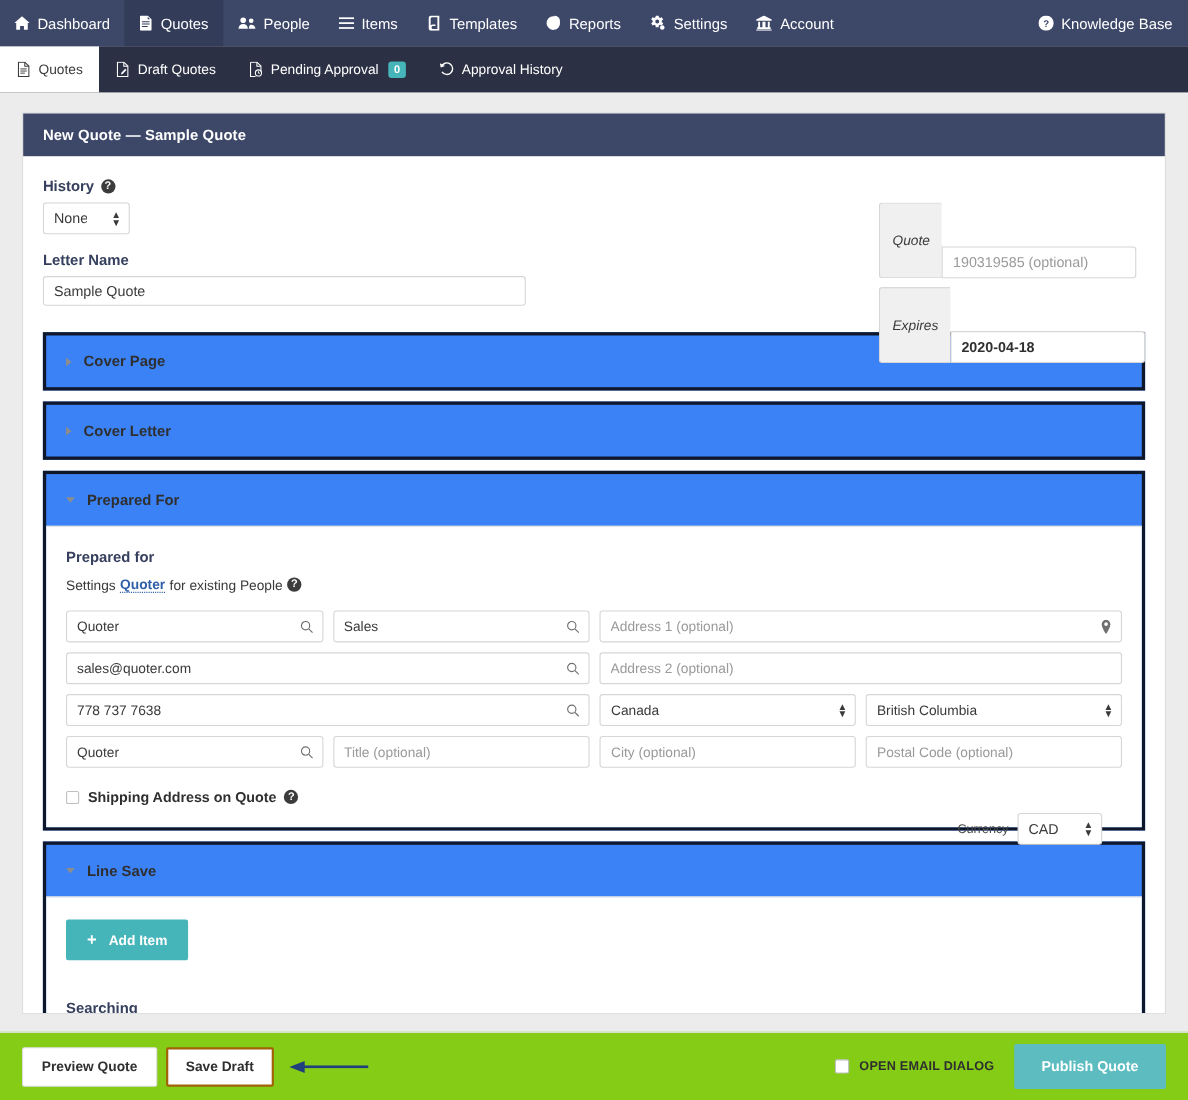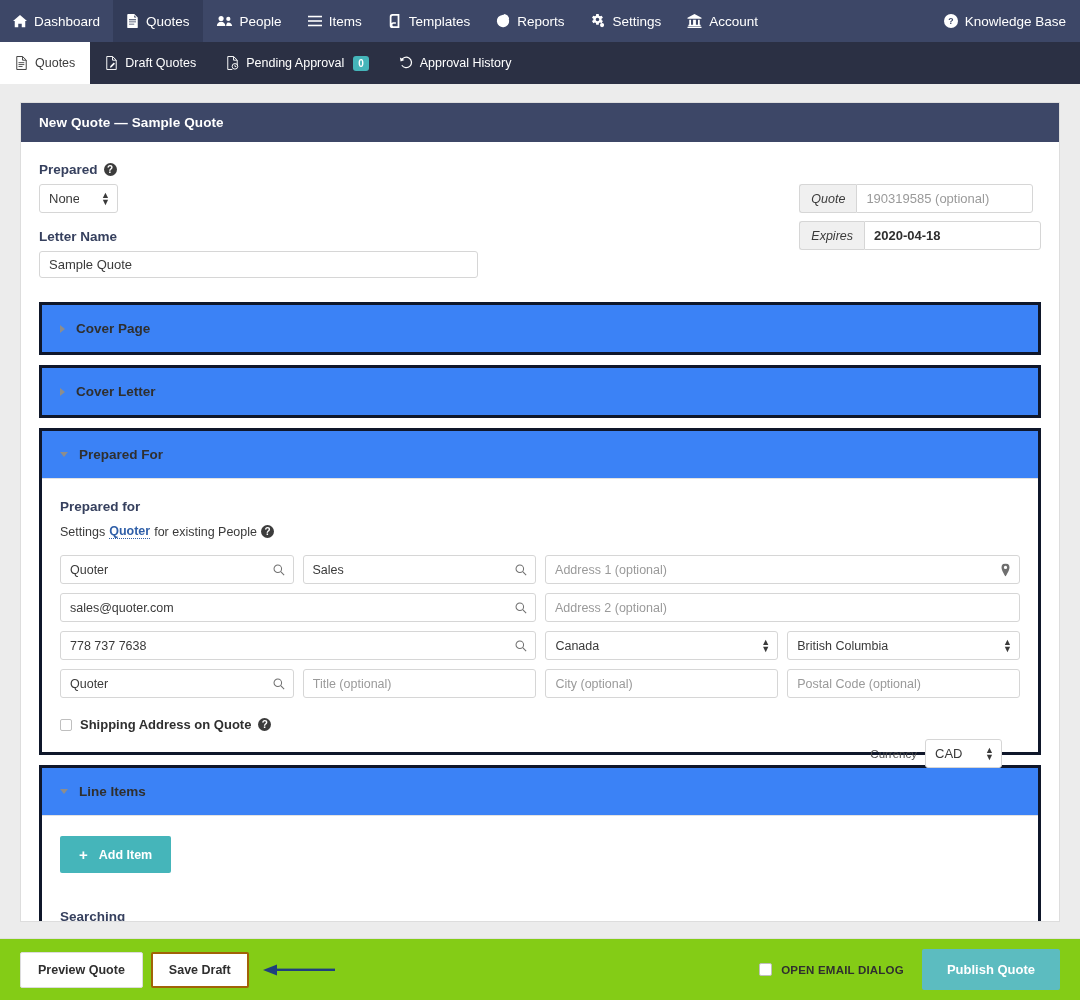--- a/index.html
+++ b/index.html
@@ -138,20 +138,21 @@
     border-right: none;
     border-radius: 3px 0 0 3px;
     font-size: 12.5px;
     color: #3a3a3a;
     padding: 6px 11px;
     display: flex; align-items: center; font-style: italic;
   }
   .igroup .inp {
     border-radius: 0 3px 3px 0;
     width: 177px;
+    margin-top: 40px;
   }
 
   
   .section {
     border: 3px solid #0f172a;
     background: #3b82f6;
     margin-top: 10px;
   }
   .section-head {
     display: flex; align-items: center; gap: 11px;
@@ -428,21 +429,21 @@
           <input class="inp" type="text" placeholder="190319585 (optional)" style="">
         </div>
         <div class="igroup">
           <span class="iaddon">Expires</span>
           <input class="inp" type="text" style="font-weight: bold; color: rgb(47, 47, 47);" value="2020-04-18">
         </div>
       </div>
 
       
       <div class="field-label">
-        <span>Prepared</span>
+        <span>History</span>
         <span class="help-ico">?</span>
       </div>
       <div class="sel-wrap">
         <select class="sel reseller-select">
           <option>None</option>
         </select>
         <span class="sel-arrows">
             <span>▲</span>
             <span>▼</span>
           </span>
@@ -604,21 +605,21 @@
             </div>
           </div>
 
         </div>
       </div>
 
       
       <div class="section">
         <div class="section-head">
           <span class="caret down"></span>
-          <span class="section-title">Line Items</span>
+          <span class="section-title">Line Save</span>
         </div>
         <div class="section-body">
           <button class="btn-add">
             <span class="plus">+</span>
             <span>Add Item</span>
           </button>
           <div class="discount-label">Searching</div>
           <input class="inp discount-input" type="text" style="">
         </div>
       </div>

